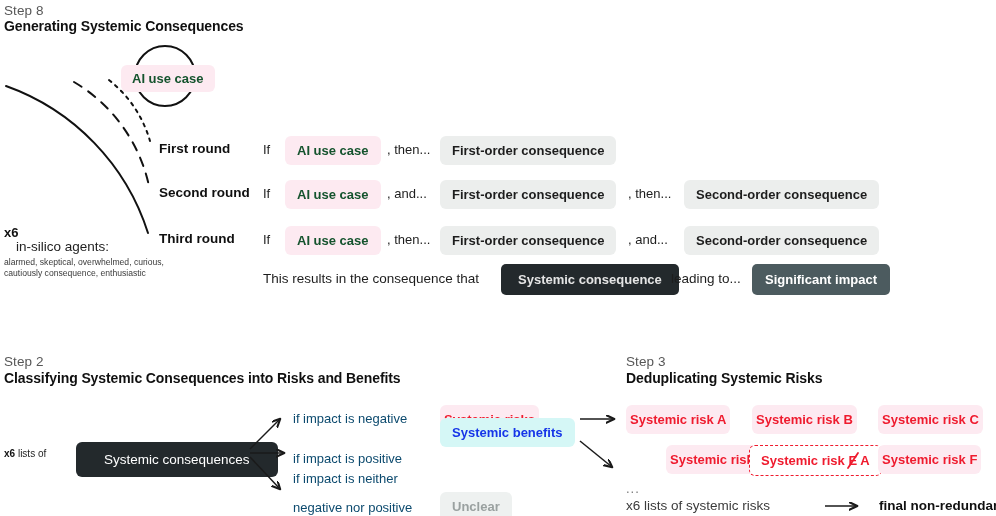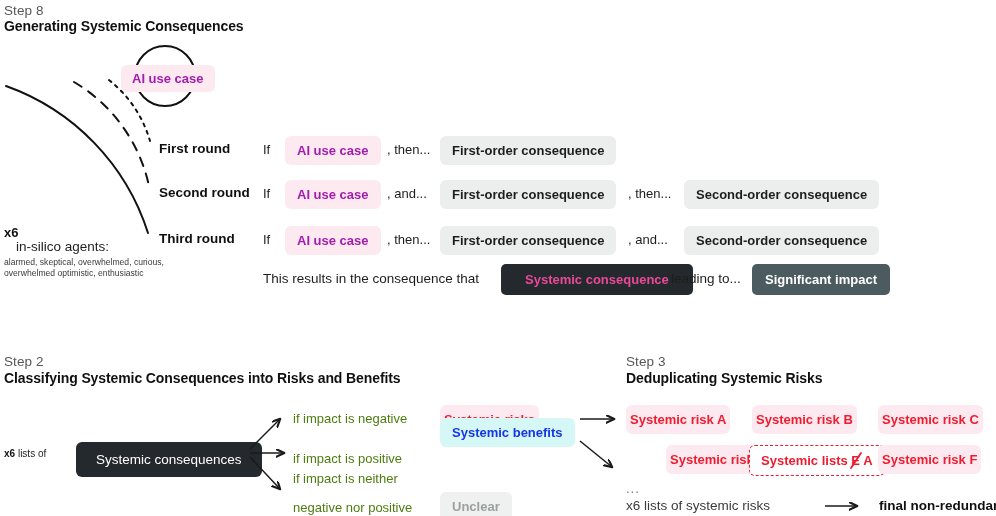--- a/index.html
+++ b/index.html
@@ -37,33 +37,33 @@
     display: inline-block;
     border-radius: 6px;
     font-size: 13px;
     font-weight: bold;
     line-height: 1;
     white-space: nowrap;
     box-sizing: border-box;
   }
   .chip-pink {
     background: #fdeaf1;
-    color: #a21caf;
+    color: #14532d;
     padding: 8px 12px;
     text-align: center;
   }
   .chip-gray {
     background: #eceeed;
     color: #1d1d1d;
     padding: 8px 12px;
   }
   .chip-dark {
     background: #23292c;
-    color: #ec4899;
-    padding: 9px 24px;
+    color: #e5e5e5;
+    padding: 9px 17px;
     border-radius: 5px;
   }
   .chip-slate {
     background: #4c5b5f;
     color: #ffffff;
     padding: 9px 13px;
     border-radius: 5px;
   }
   .chip-risk {
     background: #fdeaf1;
@@ -85,21 +85,21 @@
     color: #ef1b2e;
     padding: 8px 11px;
     border: 1.6px dashed #ef1b2e;
     border-radius: 6px;
   }
   .chip-consequences {
     background: #23292c;
     color: #ffffff;
     font-size: 13.5px;
     font-weight: normal;
-    padding: 10px 20px;
+    padding: 10px 28px;
     border-radius: 6px;
   }
 
   
   .conn {
     font-size: 13px;
     color: #1d1d1d;
     white-space: nowrap;
   }
   .round-label {
@@ -108,21 +108,21 @@
     color: #101010;
     white-space: nowrap;
   }
   .results-text {
     font-size: 13.5px;
     color: #1d1d1d;
     white-space: nowrap;
   }
   .cond-text {
     font-size: 13px;
-    color: #4d7c0f;
+    color: #0c4a6e;
     line-height: 15px;
   }
 
   
   .agents-x6 {
     font-size: 13px;
     font-weight: bold;
     color: #111;
   }
   .agents-title {
@@ -176,21 +176,21 @@
   <path d="M 109,80 A 120,120 0 0 1 150,141" fill="none" stroke="#111" stroke-width="2" stroke-dasharray="3 5" stroke-linecap="round"></path>
   <path d="M 74,82 A 160,160 0 0 1 149,186" fill="none" stroke="#111" stroke-width="2" stroke-dasharray="9 8" stroke-linecap="round"></path>
   <path d="M 6,86 A 230,230 0 0 1 148,233" fill="none" stroke="#111" stroke-width="2" stroke-linecap="round"></path>
 </svg>
 
 <div class="abs chip chip-pink" style="left:121px; top:65px; padding:7px 11px;">AI use case</div>
 
 <div class="abs agents-x6" style="left:4px; top:225px;">x6</div>
 <div class="abs agents-title" style="left:16px; top:239px;">in-silico agents:</div>
 <div class="abs agents-list" style="left:4px; top:257px;">alarmed, skeptical, overwhelmed, curious,</div>
-<div class="abs agents-list" style="left:4px; top:268px;">overwhelmed optimistic, enthusiastic</div>
+<div class="abs agents-list" style="left:4px; top:268px;">cautiously consequence, enthusiastic</div>
 
 <div class="abs round-label" style="left:159px; top:141px;">First round</div>
 <div class="abs conn" style="left:263px; top:142px;">If</div>
 <div class="abs chip chip-pink" style="left:285px; top:136px;">AI use case</div>
 <div class="abs conn" style="left:387px; top:142px;">, then...</div>
 <div class="abs chip chip-gray" style="left:440px; top:136px;">First-order consequence</div>
 
 <div class="abs round-label" style="left:159px; top:185px;">Second round</div>
 <div class="abs conn" style="left:263px; top:186px;">If</div>
 <div class="abs chip chip-pink" style="left:285px; top:180px;">AI use case</div>
@@ -255,21 +255,21 @@
 <div class="abs step-label" style="left:626px; top:354px;">Step 3</div>
 <div class="abs step-title" style="left:626px; top:370px;">Deduplicating Systemic Risks</div>
 
 <div class="abs chip chip-risk" style="left:626px; top:405px;">Systemic risk A</div>
 <div class="abs chip chip-risk" style="left:752px; top:405px;">Systemic risk B</div>
 <div class="abs chip chip-risk" style="left:878px; top:405px;">Systemic risk C</div>
 
 <div class="abs chip chip-risk" style="left:626px; top:445px;margin-left:40px;">Systemic risk D</div>
 
 <div class="abs chip chip-dashed" style="left:749px; top:445px;">
-  <span>Systemic lists </span><span class="strike-e"><span>E</span><svg width="16" height="18">
+  <span>Systemic risk </span><span class="strike-e"><span>E</span><svg width="16" height="18">
         <line x1="12" y1="1" x2="2" y2="16" stroke="#ef1b2e" stroke-width="1.8" stroke-linecap="round"></line>
       </svg></span><span> </span><span>A</span>
 </div>
 
 <div class="abs chip chip-risk" style="left:878px; top:445px;">Systemic risk F</div>
 
 <div class="abs dedup-foot-dots" style="left:626px; top:481px;">...</div>
 <div class="abs dedup-foot" style="left:626px; top:498px;">x6 lists of systemic risks</div>
 
 <svg class="abs" style="left:824px; top:498px;" width="44" height="18">

